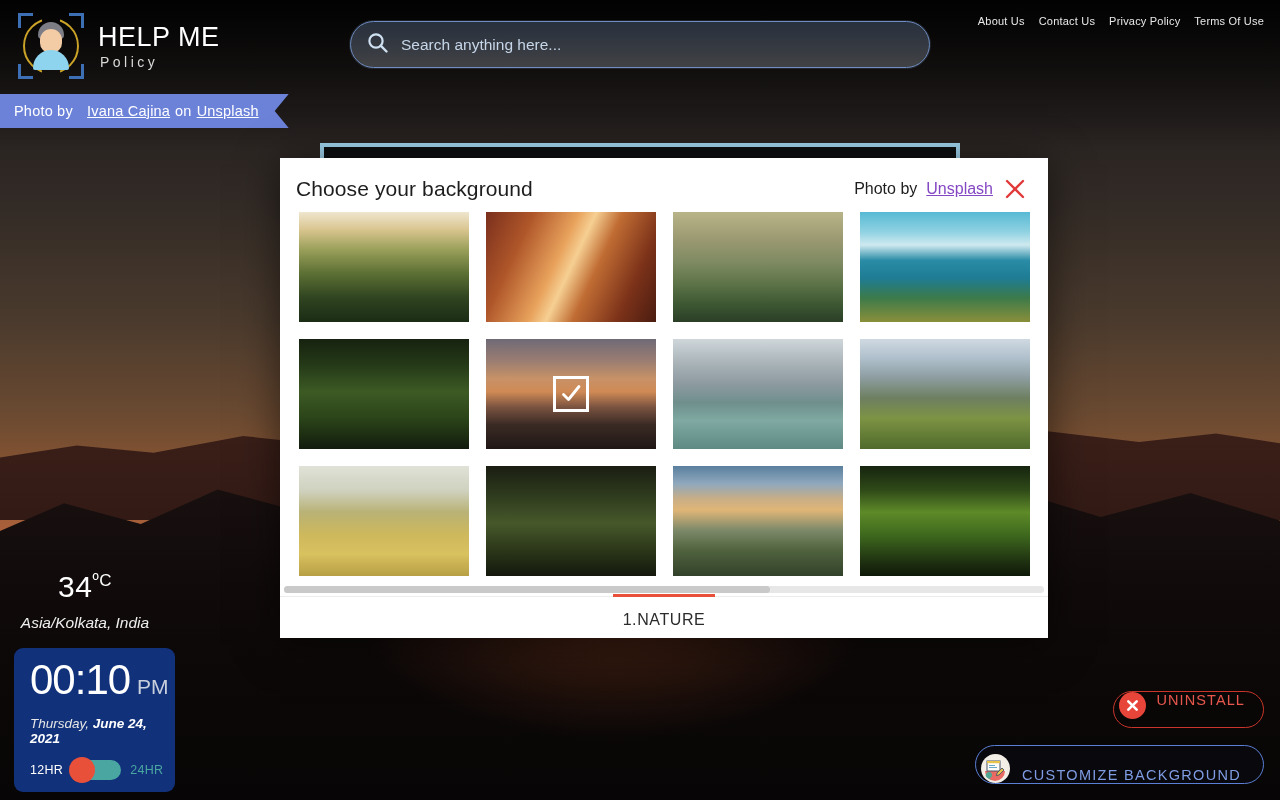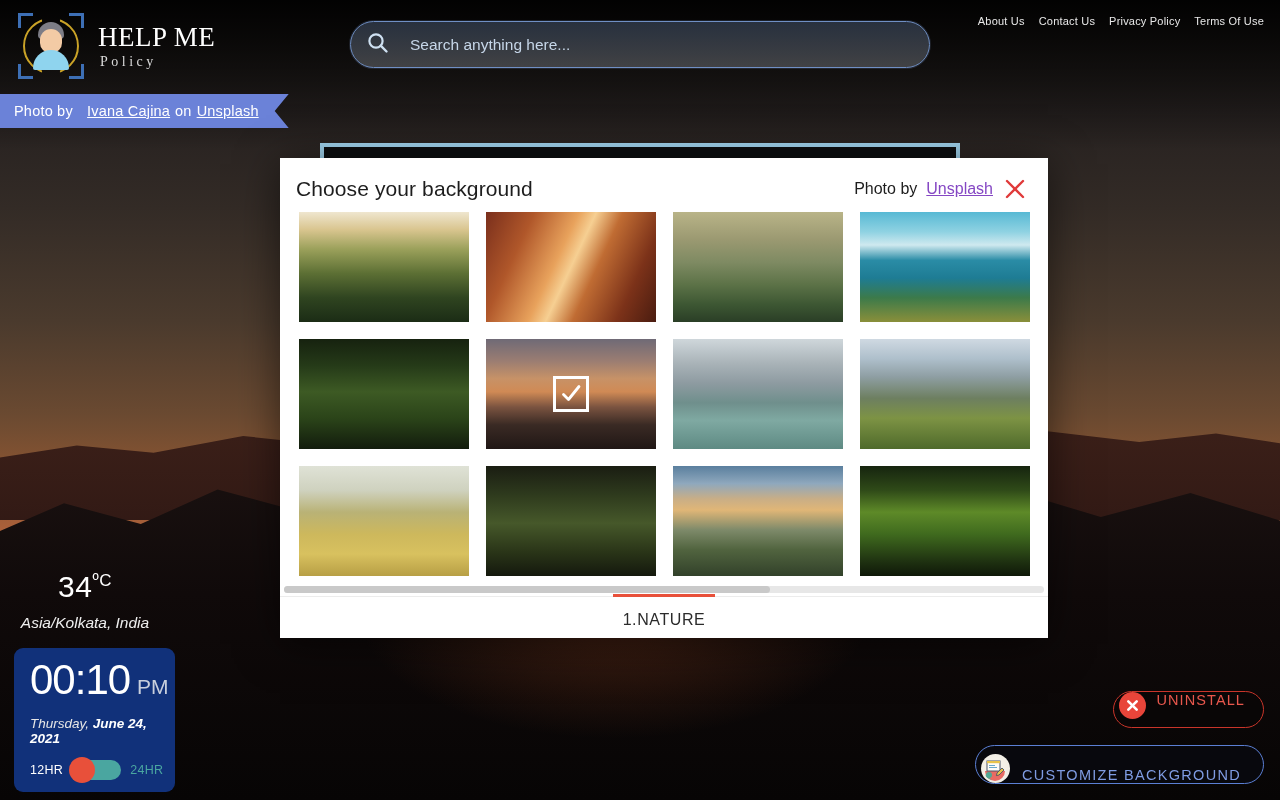--- a/index.html
+++ b/index.html
@@ -84,21 +84,21 @@
     background: #7d7d86; border-radius: 13px 13px 4px 4px;
   }
   #av-face {
     position: absolute; left: 8px; top: 7px; width: 22px; height: 24px;
     background: #f3cba5; border-radius: 11px 11px 10px 10px;
   }
   #av-body {
     position: absolute; left: 1px; bottom: 0; width: 36px; height: 20px;
     background: #8fd4ee; border-radius: 18px 18px 2px 2px;
   }
-  #logo-text { line-height: 1; font-family: Liberation Serif, serif; }
+  #logo-text { line-height: 1; }
   #logo-title {
     font-size: 27px; font-weight: 400; color: #ffffff; letter-spacing: .5px;
   }
   #logo-sub {
     font-size: 14px; color: #d9d9d9; letter-spacing: 3.5px; margin-top: 4px; padding-left: 2px;
   }
 
   #navlinks {
     position: absolute; right: 16px; top: 15px;
     display: flex; gap: 14px;
@@ -106,21 +106,21 @@
   #navlinks a {
     color: #e8e8e8; font-size: 11px; text-decoration: none; letter-spacing: .2px;
   }
 
   
   #searchbar {
     position: absolute; left: 350px; top: 21px; width: 580px; height: 47px;
     border-radius: 24px;
     border: 1px solid #6f8fc4;
     background: linear-gradient(to bottom, rgba(46,56,72,.85), rgba(86,88,92,.7));
-    display: flex; align-items: center; padding: 0 16px; gap: 21px;
+    display: flex; align-items: center; padding: 0 16px; gap: 12px;
     box-shadow: 0 0 0 1px rgba(120,150,200,.18);
   }
   #search-icon { flex: 0 0 auto; }
   #search-input {
     flex: 1; background: transparent; border: 0; outline: none;
     font-family: "Liberation Sans", sans-serif;
     font-size: 15.5px; color: #ffffff;
   }
   #search-input::placeholder { color: #c6d6e8; }
 

